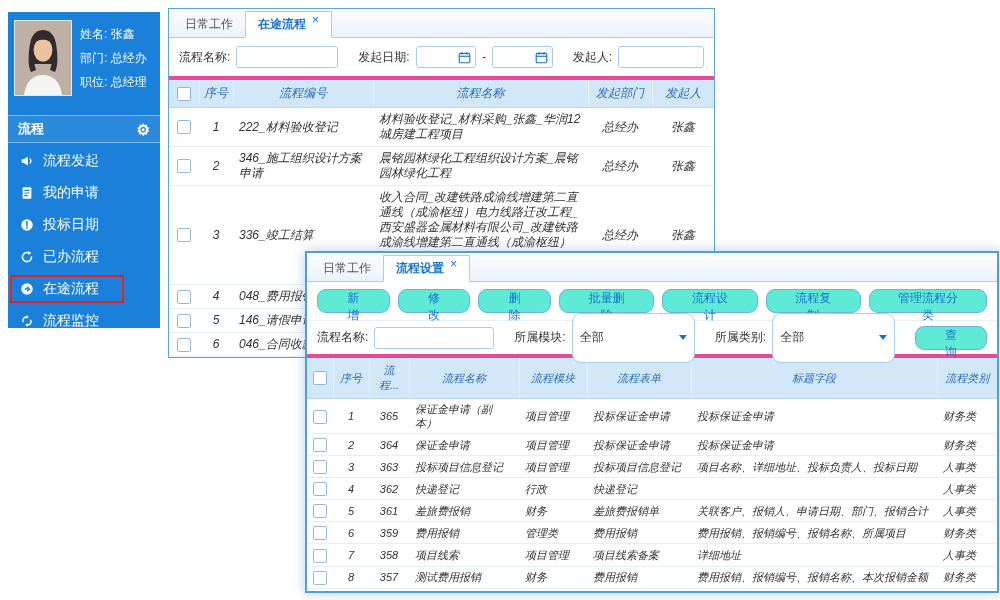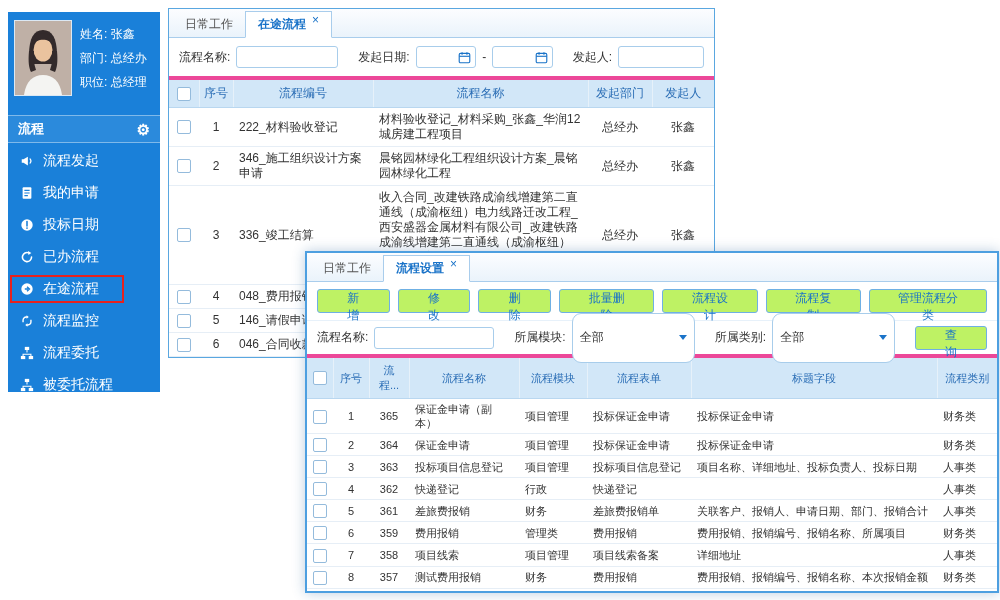--- a/index.html
+++ b/index.html
@@ -1,20 +1,20 @@
 <!DOCTYPE html>
 <html><head>
 <meta charset="utf-8">
 <style>
   html,body{margin:0;padding:0;background:#fff;}
   .stage{position:relative;width:1000px;height:600px;background:#fff;overflow:hidden;
          font-family:"Liberation Sans",sans-serif;}
 
   
-  .sidebar{position:absolute;left:8px;top:12px;width:152px;height:380px;
+  .sidebar{position:absolute;left:8px;top:12px;width:152px;height:316px;
            background:#1a80d9;color:#fff;font-size:12px;}
   .profile{display:flex;padding:8px 6px 4px;}
   .avatar{width:56px;height:74px;flex:none;background:#bfb0a6;border:1px solid #dce8f3;overflow:hidden;}
   .profile-info{padding-left:8px;padding-top:2px;}
   .profile-info div{line-height:24px;white-space:nowrap;}
   .section-header{margin-top:15px;height:26px;display:flex;align-items:center;justify-content:space-between;
                   padding:0 10px;font-weight:bold;font-size:13px;background:rgba(255,255,255,.08);
                   border-top:1px solid rgba(255,255,255,.4);border-bottom:1px solid rgba(255,255,255,.4);}
   .gear{cursor:pointer;font-size:15px;line-height:1;}
   .menu{padding-top:2px;}
@@ -33,40 +33,40 @@
 
   .tabbar{height:28px;display:flex;align-items:flex-end;background:linear-gradient(#fcfdff,#eaf3fb);
           border-bottom:1px solid #a9cdec;padding-left:4px;}
   .tab{height:25px;line-height:25px;padding:0 12px;font-size:12px;color:#555;display:flex;
        align-items:center;gap:6px;cursor:pointer;}
   .tab.active{background:#fff;color:#1a73c8;font-weight:bold;border:1px solid #a9cdec;
               border-bottom:1px solid #fff;margin-bottom:-1px;}
   .tab .close{color:#1a73c8;font-size:12px;font-weight:normal;position:relative;top:-4px;}
 
   .toolbar{display:flex;gap:8px;padding:7px 10px;align-items:center;}
-  .btn{height:24px;padding:0 24px;background:#bef264;border:1px solid #6fb0e4;border-radius:3px;
+  .btn{height:24px;padding:0 24px;background:#5eead4;border:1px solid #6fb0e4;border-radius:9px;
        color:#1a73c8;font-size:12px;cursor:pointer;font-family:inherit;}
 
   .filterbar{display:flex;align-items:center;padding:0 10px;gap:6px;font-size:12px;color:#333;
              border-bottom:4px solid #ec4899;}
   .back-panel .filterbar{height:38px;}
   .front-panel .filterbar{height:33px;border-top:1px solid #e7f1fa;}
   .flabel{white-space:nowrap;}
   .gap{width:8px;flex:none;}
   .txt-input{height:20px;border:1px solid #a8cdeb;border-radius:3px;font-size:12px;padding:0 4px;
              outline:none;font-family:inherit;}
   .w92{width:92px}.w80{width:76px}.w110{width:110px}
   .date-input{width:84px;height:20px;border:1px solid #a8cdeb;border-radius:3px;display:flex;
               align-items:center;justify-content:flex-end;padding:0 4px;cursor:pointer;background:#fff;}
   .select{width:118px;height:22px;border:1px solid #a8cdeb;border-radius:9px;display:flex;
           align-items:center;justify-content:space-between;padding:13px 7px;cursor:pointer;background:#fff;}
   .caret{width:0;height:0;border-left:4px solid transparent;border-right:4px solid transparent;
          border-top:5px solid #1a73c8;}
 
-  .grid{width:100%;border-collapse:collapse;table-layout:fixed;}
+  .grid{width:100%;border-collapse:collapse;table-layout:fixed;font-style:italic;}
   .grid th{background:#d2e7f8;color:#2a6db5;font-weight:normal;text-align:center;
            border-bottom:1px solid #b9d7f0;border-right:1px solid #e6f1fa;padding:5px 4px;}
   .grid th:last-child{border-right:none;}
   .grid td{border-bottom:1px solid #e6eef6;color:#333;vertical-align:middle;word-break:break-all;}
   .back-panel .grid{font-size:12px;}
   .back-panel .grid td{padding:4px 6px;line-height:15px;}
   .front-panel .grid{font-size:11px;}
   .front-panel .grid td{padding:3px 6px;line-height:14px;}
   .grid td.c,.grid th.c{text-align:center;}
   .cb{width:12px;height:12px;border:1px solid #94bbdc;border-radius:2px;background:#fff;

